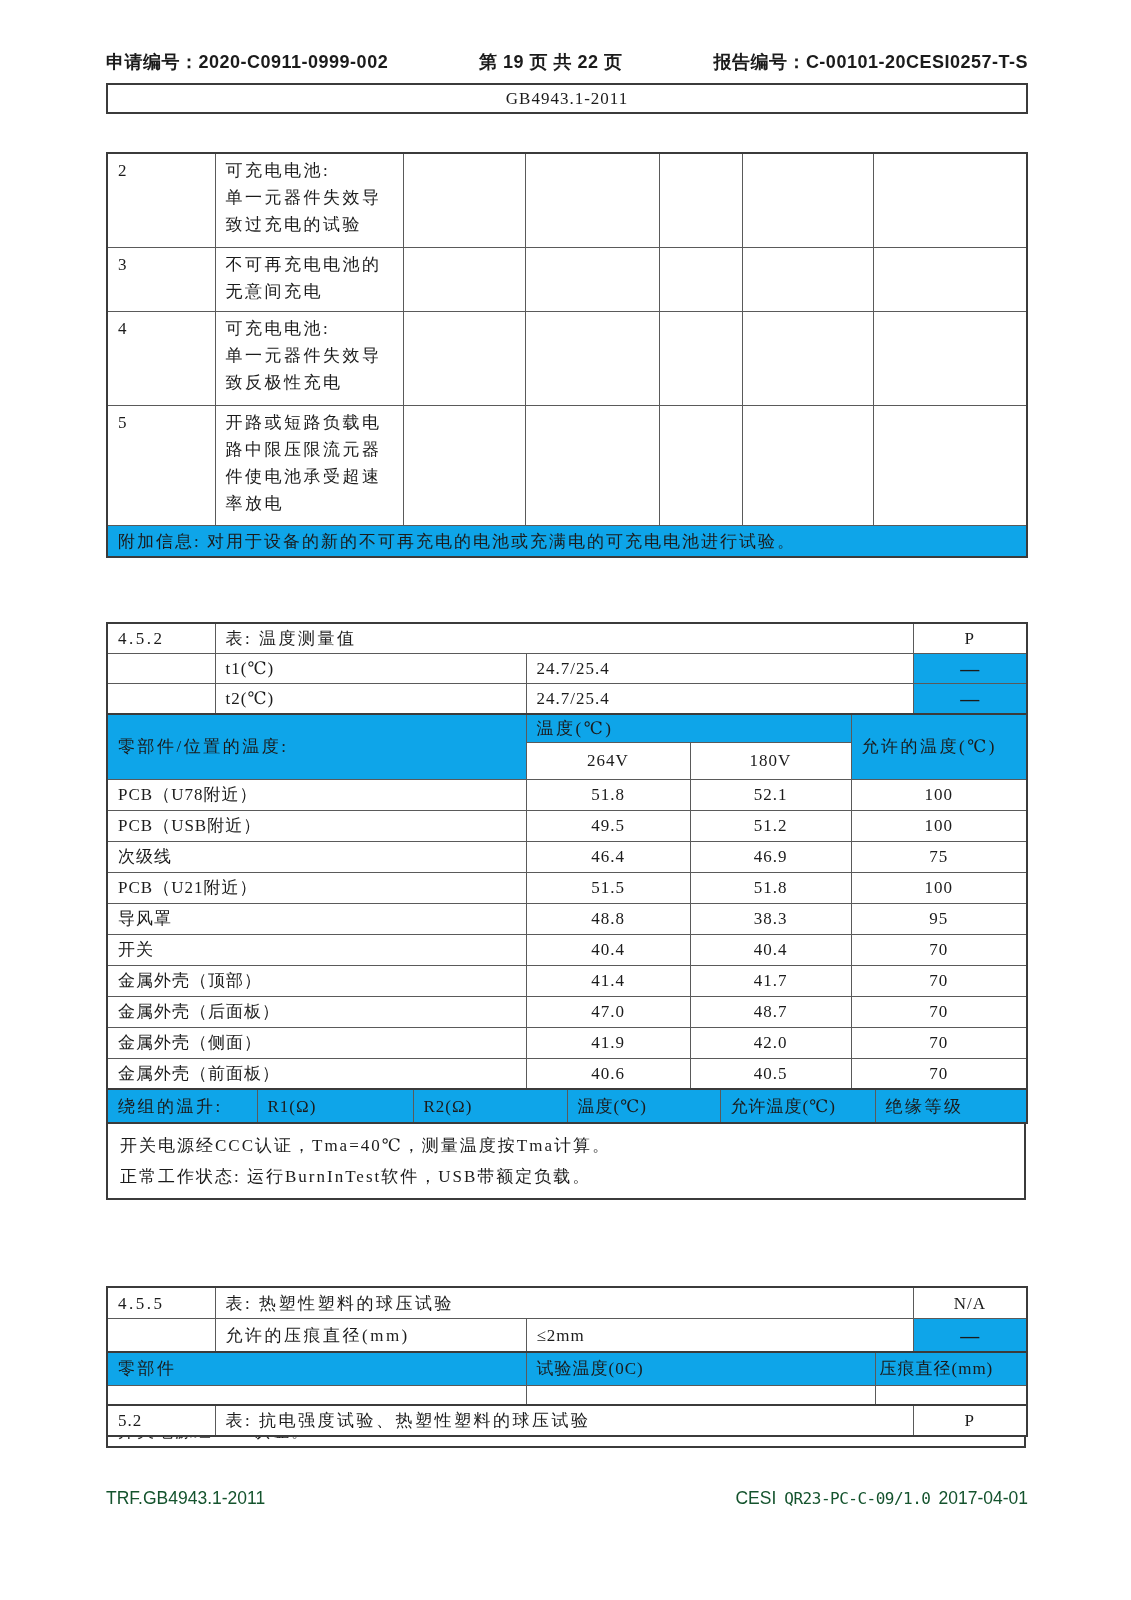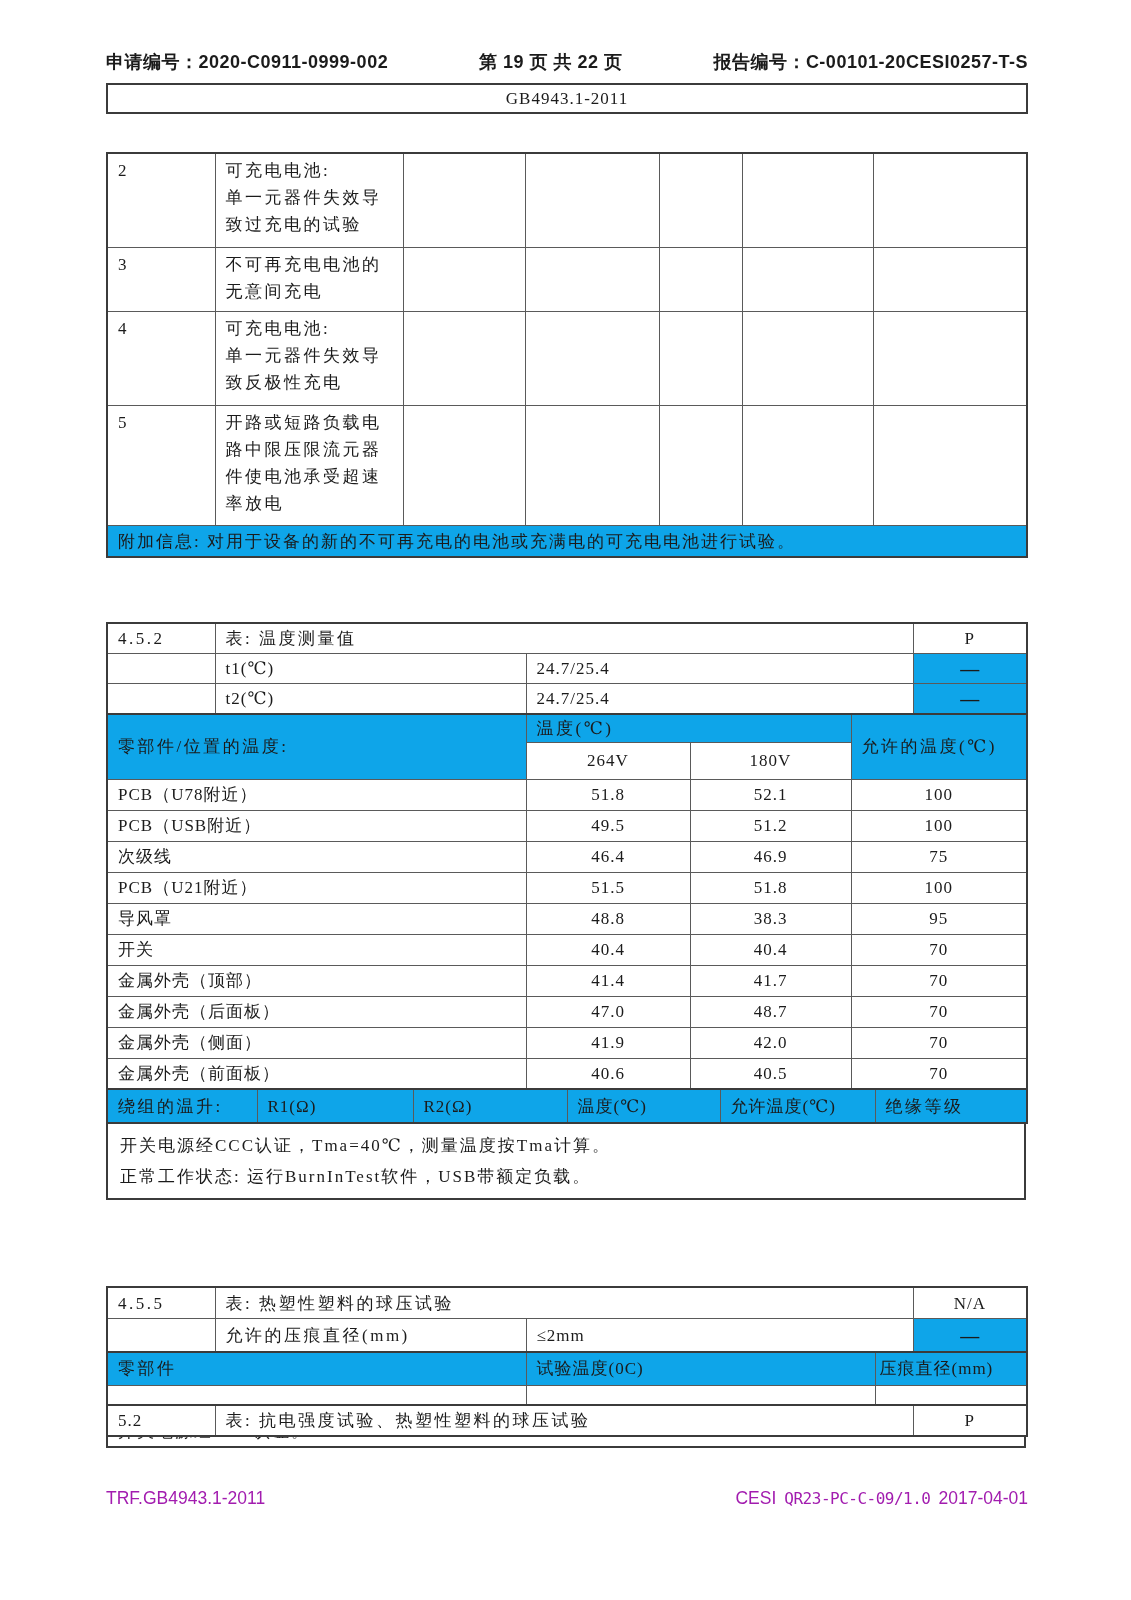--- a/index.html
+++ b/index.html
@@ -31,21 +31,21 @@
   .pre{white-space:pre-line;}
   .dash{text-align:center;font-weight:bold;font-size:19px;letter-spacing:0;}
   .stdrow td{text-align:center;letter-spacing:1px;}
   .colhead td{text-align:center;height:27px;}
   .note-cell{padding:6px 12px;}
   .note-line{line-height:31px;letter-spacing:2px;}
   
   .footer{
     left:106px;top:1488px;width:922px;display:flex;justify-content:space-between;
     font-family:"Liberation Sans","DejaVu Sans",sans-serif;font-size:17.5px;
-    color:#a21caf;white-space:nowrap;
+    color:#14532d;white-space:nowrap;
   }
   .footer .rt span{margin-left:8px;}
   .footer .date{margin-left:30px;}
   .code{font-family:"DejaVu Sans Mono","Liberation Mono",monospace;font-size:16px;letter-spacing:-0.5px;}
 </style>
 </head>
 <body>
 
 <div class="abs hdr-meta">
   <span><span>申请编号：</span><span>2020-C0911-0999-002</span></span>

